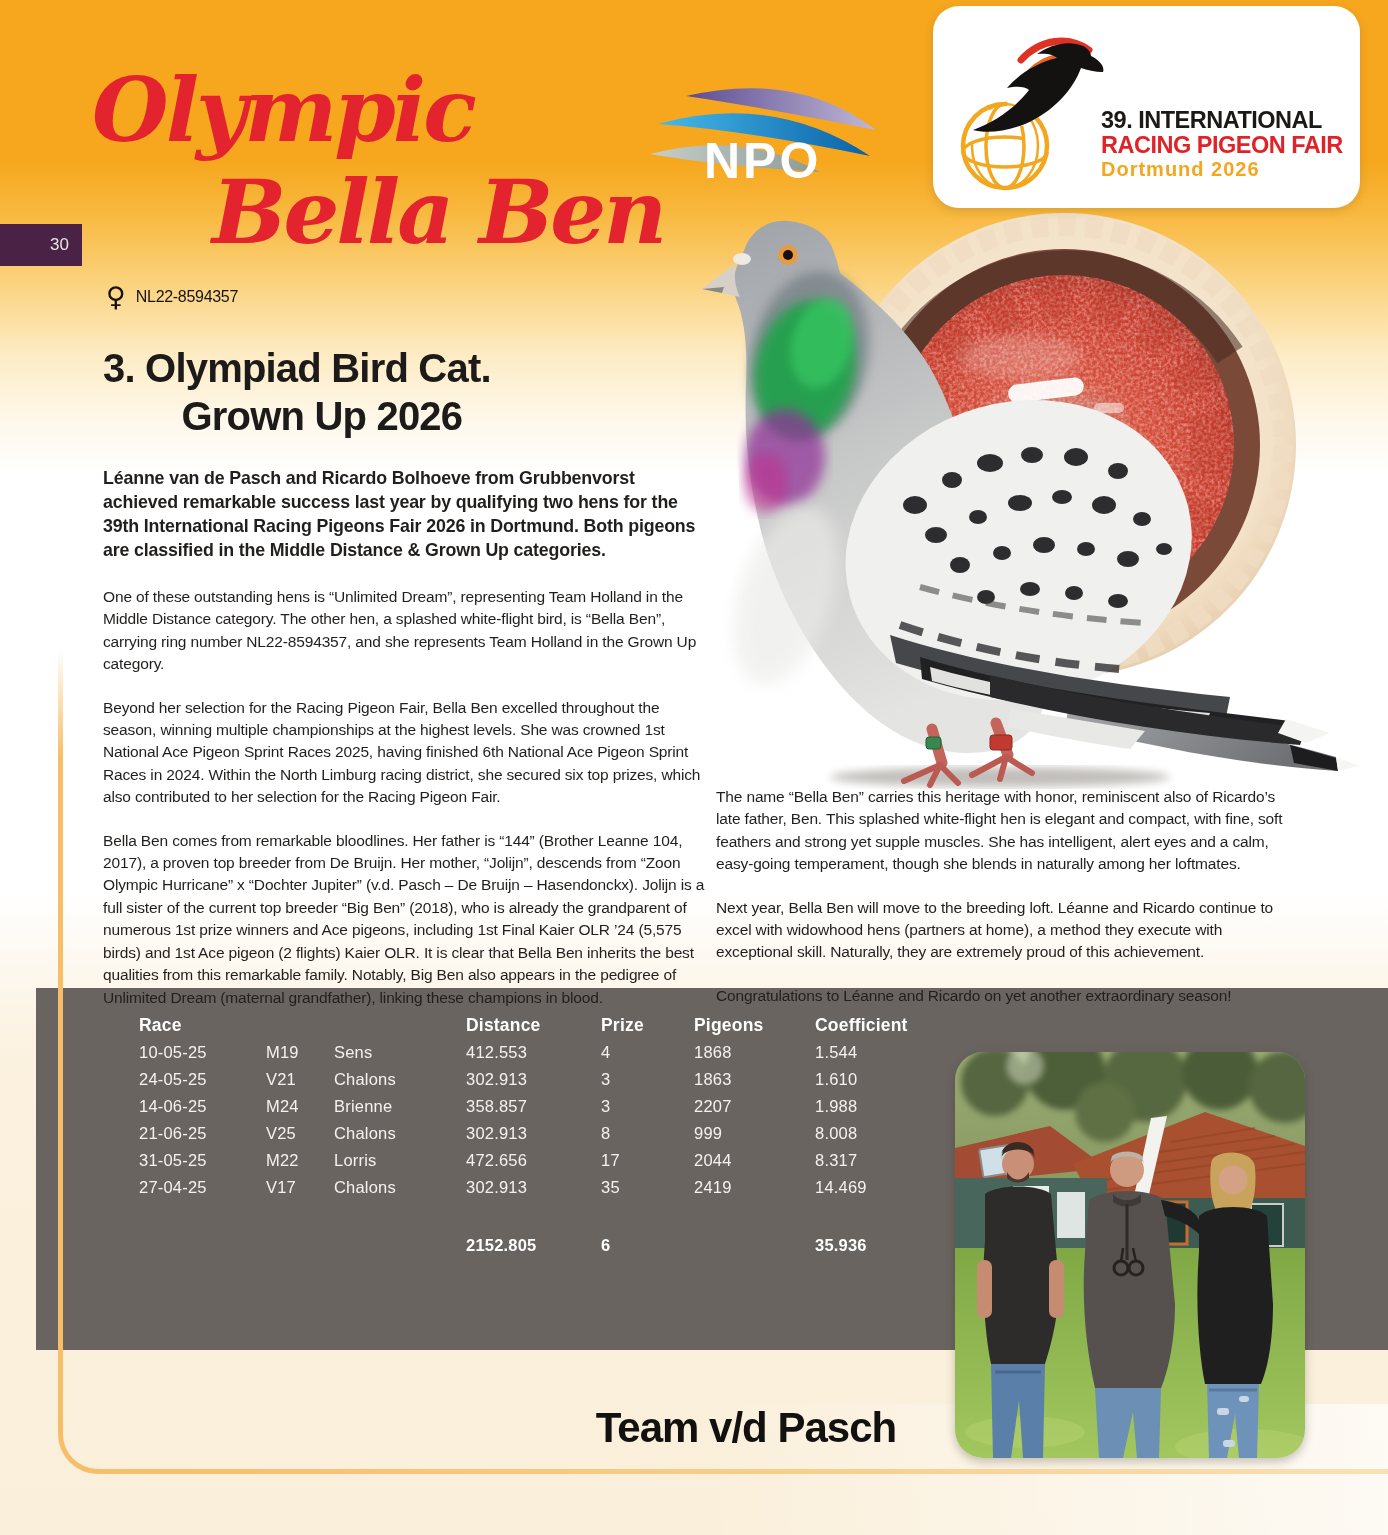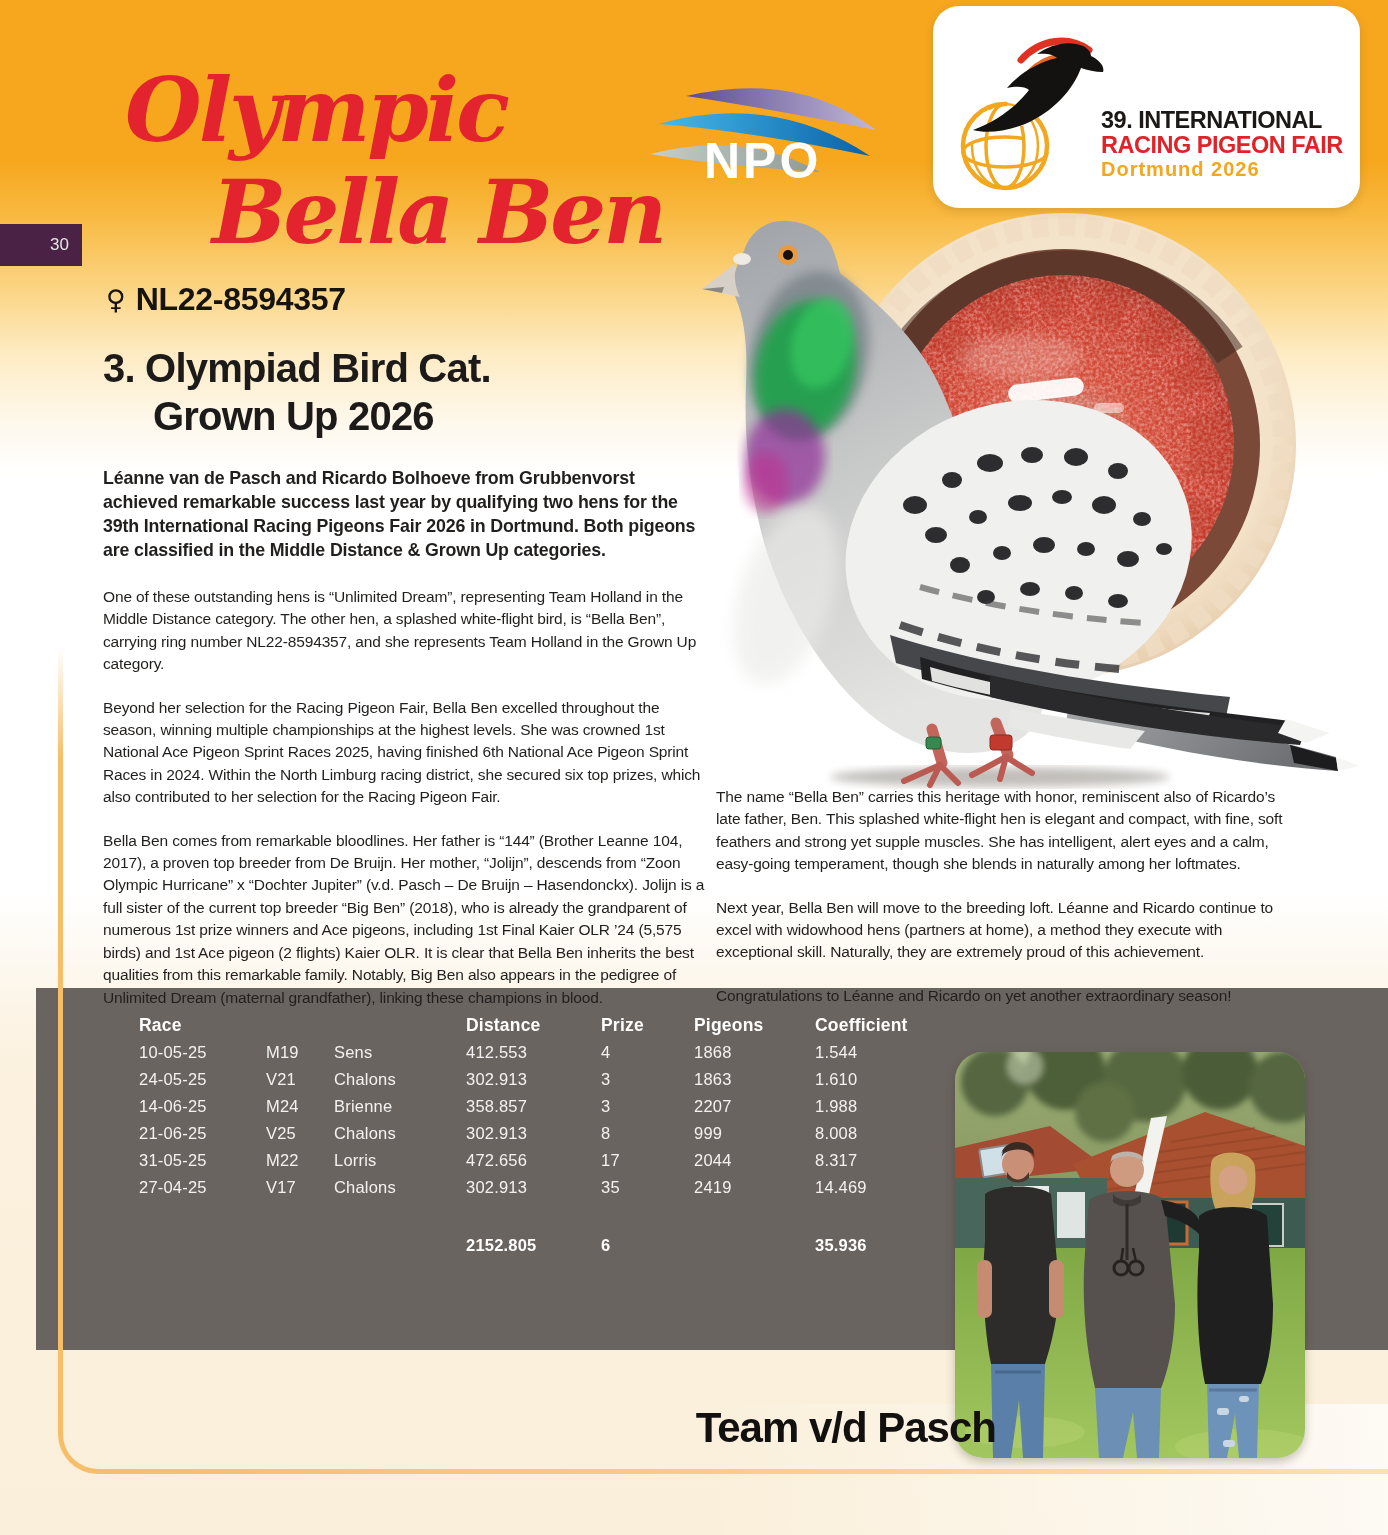--- a/index.html
+++ b/index.html
@@ -11,54 +11,54 @@
       #FDEBC3 23%, #FEF8EC 27.5%, #FFFFFF 31%, #FFFFFF 58%,
       #FCF4E6 66%, #FBF1DE 70%, #FAEFDA 100%);
   }
   .abs{position:absolute;}
   
   .page-tab{left:0;top:224px;width:82px;height:42px;background:#4A2245;
     color:#e5e5e5;font-size:17px;display:flex;align-items:center;justify-content:flex-end;
     padding-right:13px;box-sizing:border-box;z-index:4;}
   .script-title{z-index:4;color:#E3242F;font-family:"DejaVu Serif","Liberation Serif",serif;
     font-style:italic;font-weight:bold;letter-spacing:-3px;line-height:1;}
-  .script-1{left:92px;top:66px;font-size:88px;margin-left:33px;}
+  .script-1{left:92px;top:66px;font-size:88px;}
   .script-2{left:212px;top:168px;font-size:88px;}
   .fair-card{left:933px;top:6px;width:387px;height:202px;background:#fff;border-radius:26px;
     box-shadow:0 3px 10px rgba(90,60,0,.18);z-index:4;padding-left:40px;}
   .fair-text{position:absolute;left:168px;line-height:1;white-space:nowrap;font-weight:bold;}
   .fair-t1{top:103px;font-size:23.5px;color:#1B1815;letter-spacing:-.5px;}
   .fair-t2{top:128px;font-size:23.5px;color:#E02328;letter-spacing:-.5px;}
   .fair-t3{top:153px;font-size:20px;color:#F2A71F;letter-spacing:1px;}
   
   .ring-line{left:106px;top:281px;z-index:4;display:flex;align-items:center;gap:10px;color:#161310;}
   .ring-line .sym{font-size:27px;font-weight:bold;font-family:"DejaVu Sans",sans-serif;}
-  .ring-line .num{font-size:32px;font-weight:bold;letter-spacing:-.3px;}
+  .ring-line .num{font-size:16px;font-weight:normal;letter-spacing:-.3px;}
   .heading{left:103px;top:344px;z-index:4;color:#1D1B19;font-weight:800;
     font-size:40px;line-height:48px;letter-spacing:-.8px;}
-  .heading .l2{margin-left:50px;}
+  .heading .l2{margin-left:50px;text-align:center;}
   
   .col{z-index:4;color:#211F1D;font-size:15.5px;line-height:22.4px;letter-spacing:-.15px;}
   .col p{margin:0 0 21px 0;}
   .col-left{left:103px;top:466px;width:602px;}
   .col-left .intro{font-weight:bold;font-size:17.8px;line-height:24px;margin-bottom:24px;}
   .col-right{left:716px;top:786px;width:578px;}
   
   .panel{left:0;top:988px;width:1388px;height:362px;background:#6A6460;z-index:1;margin-left:36px;}
   .results{position:absolute;left:103px;top:24px;display:grid;
     grid-template-columns:127px 68px 132px 135px 93px 121px 140px;
     grid-template-rows:27px repeat(6,27px) 31px 27px;
     color:#F4F2F0;font-size:16.5px;line-height:27px;letter-spacing:.2px;}
   .results .hdr{font-weight:bold;font-size:17.5px;color:#FFFFFF;}
   .results .tot{font-weight:bold;color:#FFFFFF;}
   .t-dist{grid-row:9;grid-column:4;} .t-prize{grid-row:9;grid-column:5;} .t-coef{grid-row:9;grid-column:7;}
   
   .team-photo{left:955px;top:1052px;width:350px;height:406px;border-radius:28px;overflow:hidden;
     z-index:2;box-shadow:0 4px 10px rgba(40,30,10,.25);}
-  .team-caption{left:496px;top:1407px;width:500px;text-align:right;z-index:4;
+  .team-caption{left:496px;top:1407px;width:500px;text-align:center;z-index:4;
     color:#131110;font-size:42px;font-weight:800;letter-spacing:-1px;line-height:1;}
   
   .frame{z-index:3;pointer-events:none;}
   .frame-v{left:58px;top:648px;width:5px;height:752px;
     background:linear-gradient(180deg,rgba(246,190,104,0),#F6BE68 110px,#F6BE68);}
   .frame-corner{left:58px;top:1400px;width:42px;height:74px;box-sizing:border-box;
     border-left:5px solid #F6BE68;border-bottom:5px solid #F6BE68;border-bottom-left-radius:40px;}
   .frame-h{left:99px;top:1469px;width:1289px;height:5px;
     background:linear-gradient(90deg,#F6BE68,#F8CF8D 55%,#FAE0B2);}
   .bottom-white{left:50%;right:0;top:1404px;bottom:0;z-index:0;

